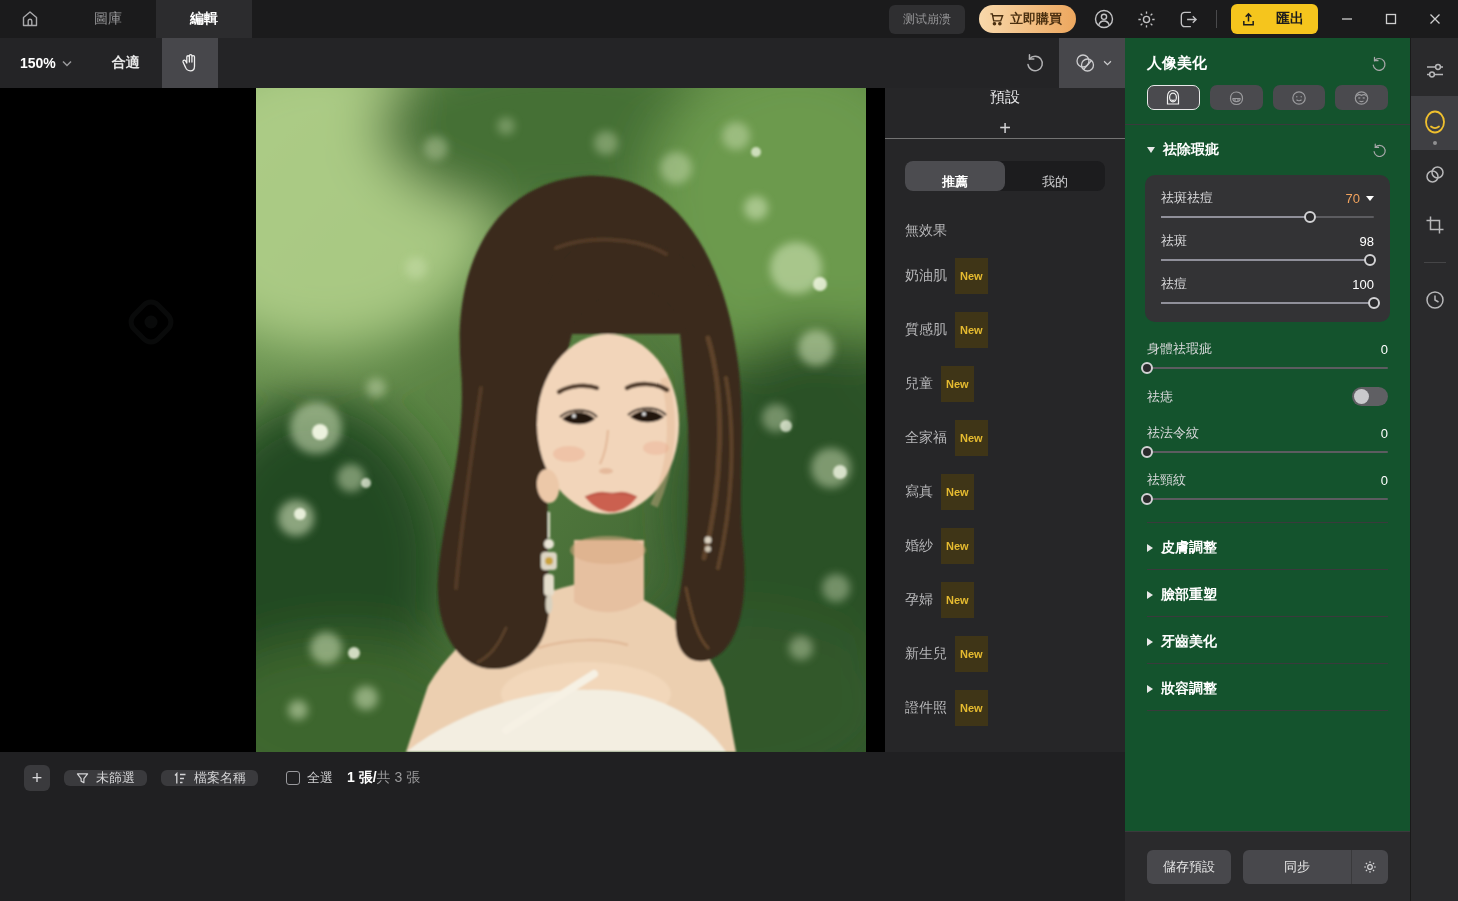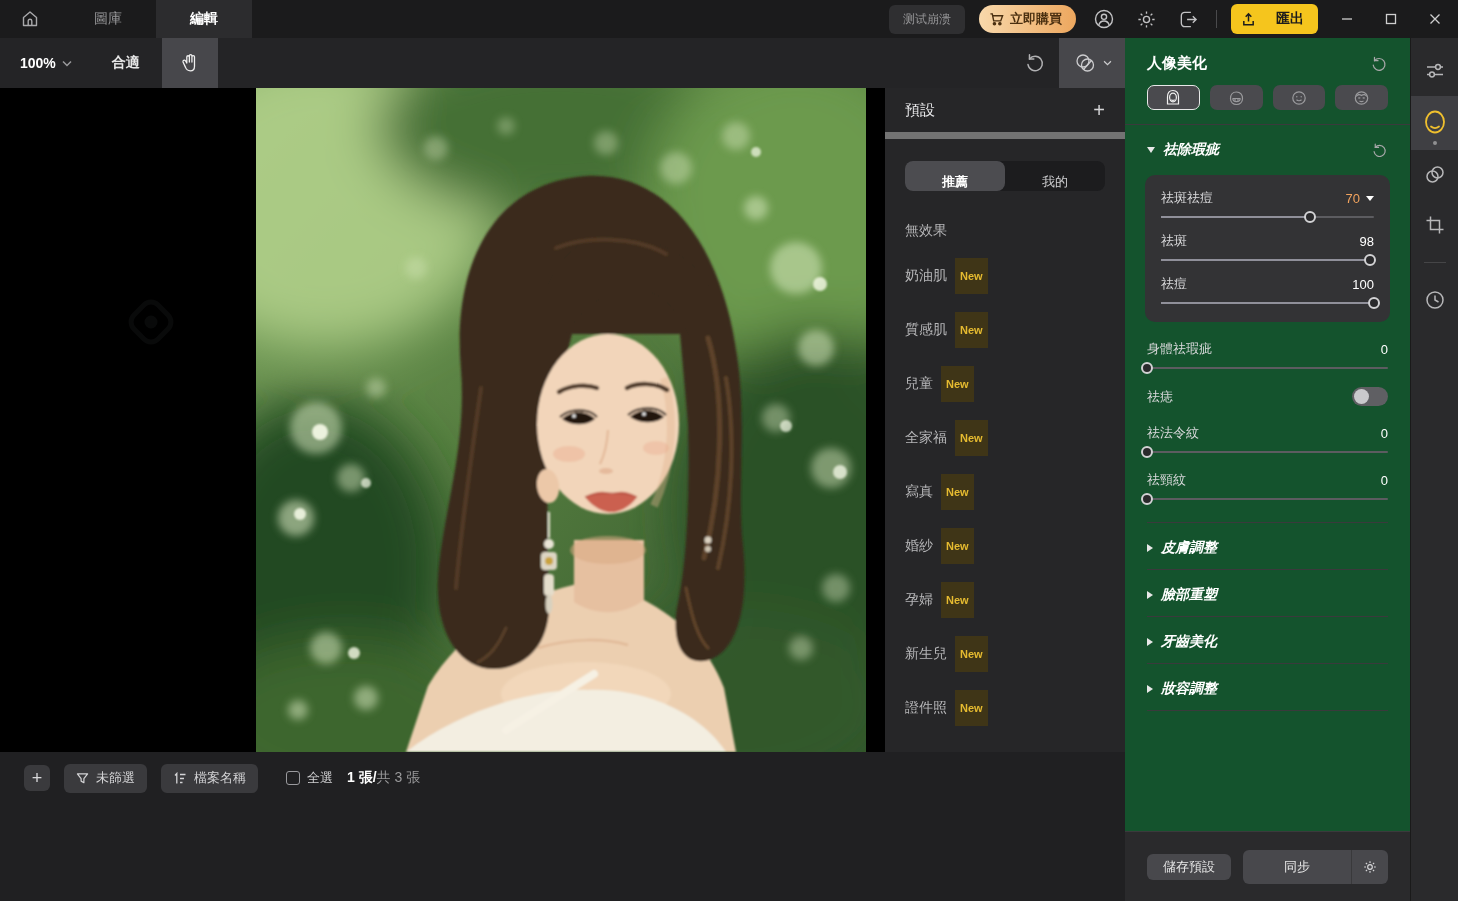--- a/index.html
+++ b/index.html
@@ -30,78 +30,78 @@
   .compare-btn { width:66px; height:50px; background:#47474b; display:flex; align-items:center; justify-content:center; gap:6px; cursor:pointer; }
 
   
   .canvas { position:absolute; left:0; top:88px; width:885px; height:664px; background:#000; }
   .photo { position:absolute; left:256px; top:0; width:610px; height:664px; cursor:grab; }
   .photo svg { display:block; width:100%; height:100%; }
   .watermark { position:absolute; opacity:.06; }
 
   
   .presets { position:absolute; left:885px; top:88px; width:240px; height:664px; background:#262628; }
-  .presets-header { height:51px; display:flex; align-items:center; justify-content:space-between; padding:0 20px; border-bottom:7px solid #737373; }
+  .presets-header { height:51px; display:flex; align-items:center; justify-content:space-between; padding:0 20px; border-bottom:1px solid #737373;flex-direction:column; }
   .presets-title { color:#e9e9eb; font-size:15px; }
   .plus-btn { color:#d5d5d7; font-size:20px; line-height:1; cursor:pointer; }
   .seg { margin:22px 20px 0; height:30px; background:#1c1c1e; border-radius:8px; display:flex; padding:0; }
   .seg-item { flex:1; display:flex; align-items:flex-end; justify-content:center; font-size:13px; color:#cfcfd1; border-radius:8px; cursor:pointer; }
   .seg-item.active { background:#4c4c50; color:#fff; font-weight:bold; }
   .preset-list { margin-top:22px; }
   .preset-item { display:flex; align-items:center; gap:8px; padding:9px 20px; font-size:14px; color:#b6b6b8; cursor:pointer; }
   .badge-new { background:#3f3517; color:#e6bb30; font-size:11px; font-weight:bold; border-radius:0; padding:12px 5px; }
   .badge-new:empty { display:none; }
 
   
   .rightpanel { position:absolute; left:1125px; top:38px; width:285px; height:863px; background:#14532d; }
   .rp-header { display:flex; align-items:center; justify-content:space-between; padding:16px 22px 10px; }
   .rp-title { color:#fff; font-size:15px; font-weight:bold; }
   .rp-cats { display:flex; gap:10px; padding:2px 22px 14px; }
   .cat-btn { width:56px; height:25px; background:#4a4a4e; border-radius:7px; display:flex; align-items:center; justify-content:center; cursor:pointer; border:1px solid transparent; }
   .cat-btn.active { border-color:#e8e8e8; }
   .rp-divider { height:1px; background:#3a3a3c; margin:0 0; }
   .rp-divider.inset { margin:0 22px; }
-  .sec-header { display:flex; align-items:center; gap:8px; padding:16px 22px 12px;font-style:italic; }
+  .sec-header { display:flex; align-items:center; gap:8px; padding:16px 22px 12px; }
   .sec-title { color:#fff; font-size:14px; font-weight:bold; flex:1; }
   .tri-down { width:0; height:0; border-left:4px solid transparent; border-right:4px solid transparent; border-top:6px solid #e8e8e8; }
   .tri-right { width:0; height:0; border-top:4px solid transparent; border-bottom:4px solid transparent; border-left:6px solid #e8e8e8; }
   .blemish-card { margin:4px 20px 14px; background:#333335; border-radius:10px; padding:14px 16px 18px; }
   .slider-row { margin-bottom:14px; }
   .slider-row:last-child { margin-bottom:0; }
   .sl-head { display:flex; align-items:center; margin-bottom:9px; }
   .sl-label { flex:1; color:#d9d9db; font-size:13px; }
   .sl-val { color:#fff; font-size:13px; }
   .sl-val.orange { color:#f2a35e; }
   .sl-dd { width:0; height:0; border-left:4px solid transparent; border-right:4px solid transparent; border-top:5px solid #fff; margin-left:6px; }
   .sl-track { position:relative; height:2px; background:#5c5c60; border-radius:1px; }
   .sl-fill { position:absolute; left:0; top:0; height:2px; width:var(--pct,0%); background:#90909a; }
   .sl-knob { position:absolute; top:50%; left:var(--pct,0%); transform:translate(-50%,-50%); width:12px; height:12px; border-radius:50%; background:#2a2a2c; border:2.5px solid #d2d2d4; }
   .panel-sliders { padding:4px 22px 8px; }
   .toggle-row { display:flex; align-items:center; justify-content:space-between; margin:18px 0; }
   .toggle { width:36px; height:19px; border-radius:10px; background:#5f5f63; position:relative; cursor:pointer; }
   .toggle .knob { position:absolute; left:2px; top:2px; width:15px; height:15px; border-radius:50%; background:#c9c9cc; }
   .rp-bottom { position:absolute; left:0; bottom:0; width:285px; height:70px; border-top:1px solid #3a3a3c; display:flex; align-items:center; gap:12px; padding:0 22px; background:#2a2a2c; }
-  .btn-gray { background:#48484c; color:#e8e8e8; font-size:13px; border-radius:6px; height:26px; display:flex; align-items:center; justify-content:center; cursor:pointer; }
+  .btn-gray { background:#48484c; color:#e8e8e8; font-size:13px; border-radius:6px; height:34px; display:flex; align-items:center; justify-content:center; cursor:pointer; }
   .save-btn { padding:0 16px; }
   .sync-group { flex:1; display:flex; height:34px; background:#48484c; border-radius:6px; overflow:hidden; }
   .sync-main { flex:1; display:flex; align-items:center; justify-content:center; font-size:13px; color:#e8e8e8; cursor:pointer; border-right:1px solid #39393b; }
   .sync-gear { width:36px; display:flex; align-items:center; justify-content:center; cursor:pointer; }
 
   
   .rail { position:absolute; left:1410px; top:38px; width:48px; height:863px; background:#2a2a2c; border-left:1px solid #1a1a1a; display:flex; flex-direction:column; align-items:center; }
   .rail-item { width:48px; height:50px; display:flex; align-items:center; justify-content:center; cursor:pointer; position:relative; }
   .rail-item.active { background:#3f3f43; height:54px; }
   .rail-item.active::after { content:""; position:absolute; bottom:5px; left:50%; transform:translateX(-50%); width:4px; height:4px; border-radius:50%; background:#909092; }
   .rail-divider { width:22px; height:1px; background:#454547; margin:12px 0; }
 
   
   .bottombar { position:absolute; left:0; top:752px; width:1125px; height:149px; background:#202022; }
   .bb-controls { height:52px; display:flex; align-items:center; padding:0 24px; gap:14px; }
   .bb-add { width:26px; height:26px; background:#3a3a3d; border-radius:6px; color:#d8d8da; font-size:18px; display:flex; align-items:center; justify-content:center; cursor:pointer; }
-  .bb-pill { background:#3a3a3d; color:#d4d4d6; font-size:13px; border-radius:6px; height:29px; padding:0 12px; display:flex; align-items:center; gap:7px; cursor:pointer; }
+  .bb-pill { background:#3a3a3d; color:#d4d4d6; font-size:13px; border-radius:6px; height:16px; padding:0 12px; display:flex; align-items:center; gap:7px; cursor:pointer; }
   .bb-check { display:flex; align-items:center; gap:7px; margin-left:14px; font-size:13px; color:#cfcfd1; cursor:pointer; }
   .checkbox { width:14px; height:14px; border:1.5px solid #9a9a9e; border-radius:3px; }
   .bb-count { font-size:14px; }
   .bb-count .cur { color:#fff; font-weight:bold; }
   .bb-count .tot { color:#9a9a9c; }
 
   svg.ic { display:block; }
 </style>
 </head>
 <body>
@@ -172,21 +172,21 @@
       <div class="win-btn">
           <svg class="ic" width="12" height="12" viewBox="0 0 12 12">
             <path d="M1.5 1.5 L10.5 10.5 M10.5 1.5 L1.5 10.5" stroke="#cfcfcf" stroke-width="1.3"></path>
           </svg>
         </div>
     </div>
   </div>
 
   <div class="toolbar2">
     <div class="zoom-ctl">
-      <span>100%</span>
+      <span>150%</span>
       <svg class="ic" width="10" height="7" viewBox="0 0 10 7">
           <path d="M1 1.5 L5 5.5 L9 1.5" fill="none" stroke="#9a9a9c" stroke-width="1.5"></path>
         </svg>
     </div>
     <div class="fit-btn"><span>合適</span></div>
     <div class="hand-btn">
       <svg class="ic" width="22" height="22" viewBox="0 0 24 24" fill="none" stroke="#f0f0f0" stroke-width="1.4" stroke-linecap="round" stroke-linejoin="round">
           <path d="M8.5 12 V5.5 a1.4 1.4 0 0 1 2.8 0 V11 M11.3 11 V4.3 a1.4 1.4 0 0 1 2.8 0 V11 M14.1 11 V5.3 a1.4 1.4 0 0 1 2.8 0 V13.5 M8.5 12 L7 9.5 a1.5 1.5 0 0 0 -2.6 1.4 L7 16.5 c1 2.8 3 4 5.4 4 c3.2 0 4.5-2 4.5-5 V13.5"></path>
         </svg>
     </div>

